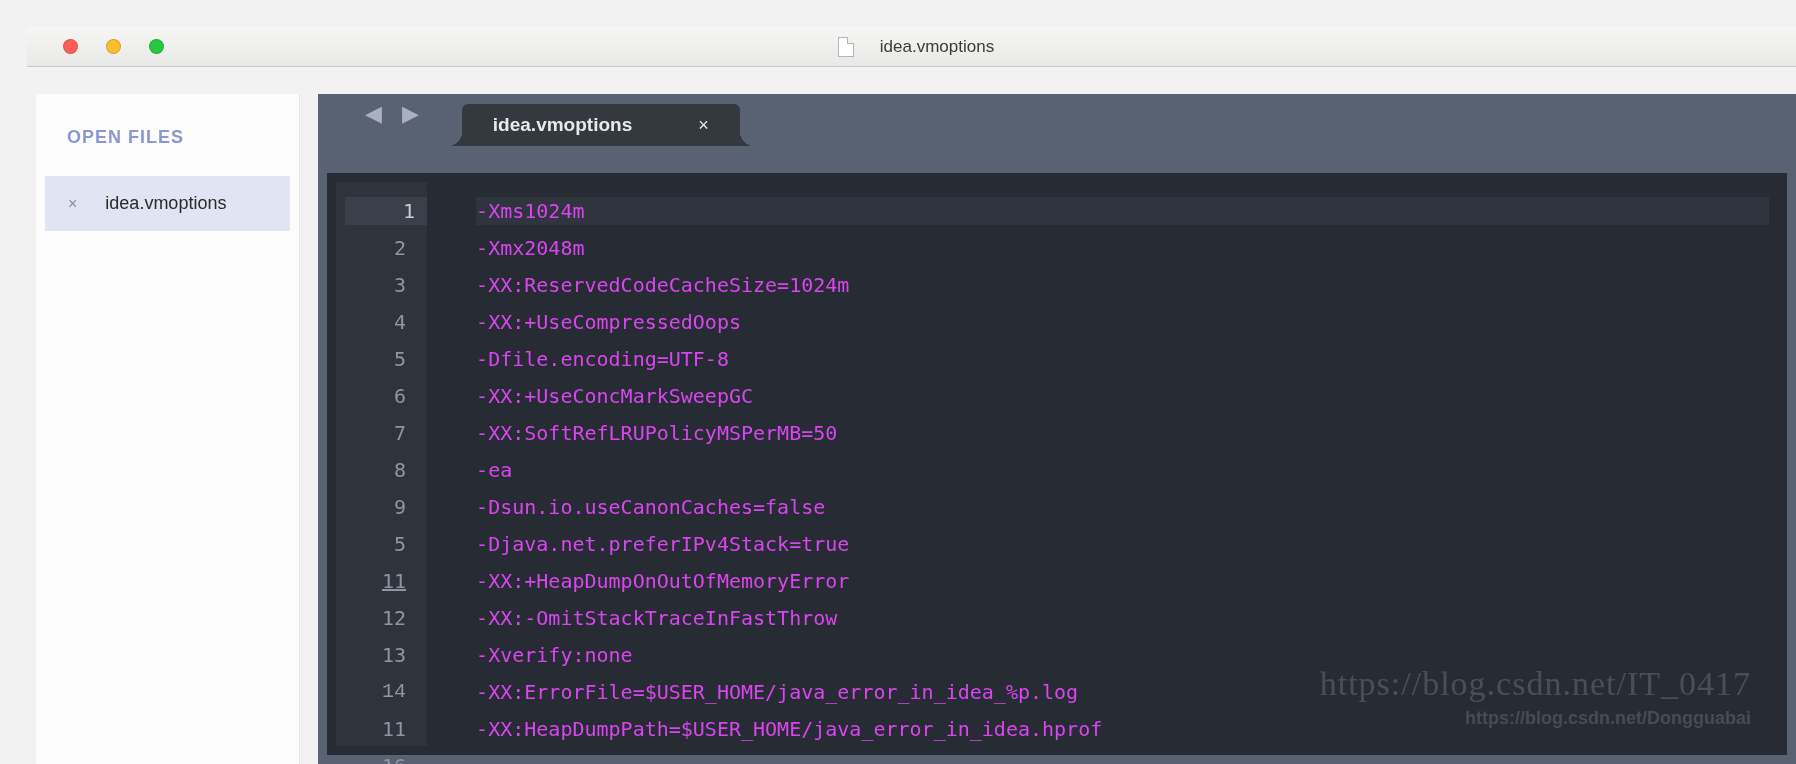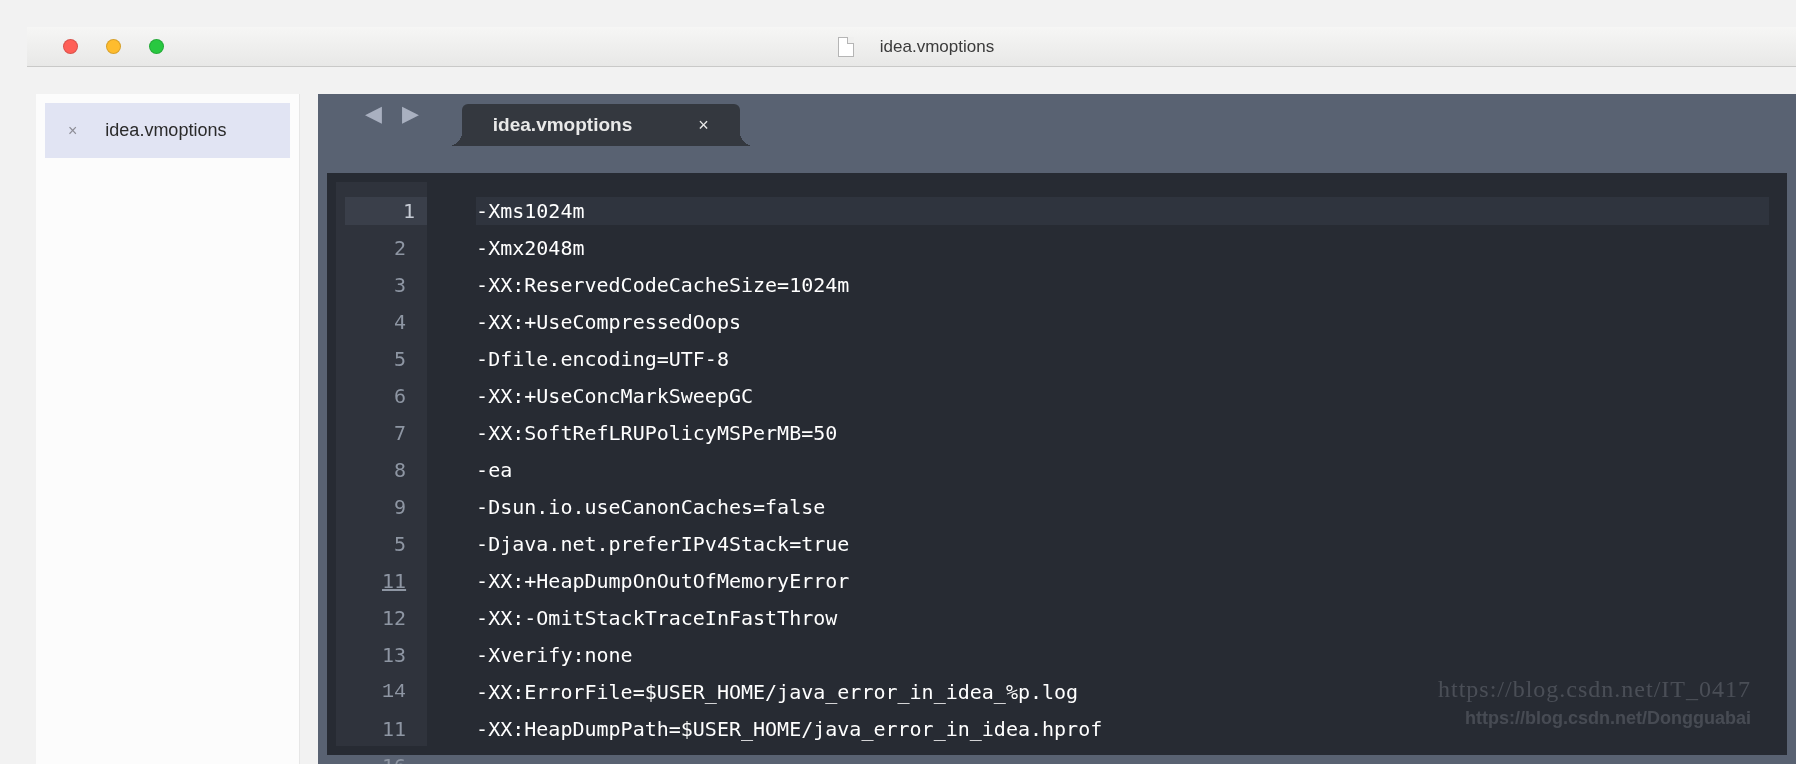--- a/index.html
+++ b/index.html
@@ -73,50 +73,51 @@
   .tab .tab-close { font-size: 18px; color: #e9e9e9; font-weight: normal; }
 
   .editor-body { flex: 1; display: flex; background: #272b33; min-height: 0; position: relative; }
   .gutter {
     background: #2f333c; color: #8e96a3; text-align: right;
     padding: 6px 12px 6px 0; font-family: Menlo, "DejaVu Sans Mono", Consolas, monospace;
     font-size: 20px; line-height: 28px; min-width: 56px; user-select: none;
   }
   .gutter .ln-current { background: #3a3f4a; color: #c6cbd4; display: block; padding-right: 12px; margin-right: -12px; }
   .code {
-    flex: 1; color: #ffffff; font-family: Menlo, "DejaVu Sans Mono", Consolas, monospace;
+    flex: 1; color: #d946ef; font-family: Menlo, "DejaVu Sans Mono", Consolas, monospace;
     font-size: 20px; line-height: 28px; padding: 6px 0 6px 22px; white-space: pre; overflow: hidden;
   }
   .code .line-current { background: #2f343e; display: block; }
 
   .watermarks {
     position: absolute; right: 18px; bottom: 8px; text-align: right; pointer-events: none;
     font-family: "Times New Roman", serif;
   }
-  .wm1 { color: rgba(200,205,215,.22); font-size: 24px; letter-spacing: 1px; text-align: right; }
+  .wm1 { color: rgba(200,205,215,.22); font-size: 34px; letter-spacing: 1px; text-align: right; }
   .wm2 { color: rgba(200,205,215,.20); font-size: 18px; margin-top: -4px; font-family: Arial, sans-serif; font-weight: bold; }
 </style>
 </head>
 <body>
 
 <div class="titlebar">
   <div class="traffic-lights">
     <div class="tl tl-red"></div>
     <div class="tl tl-yellow"></div>
     <div class="tl tl-green"></div>
   </div>
   <div class="title-center">
     <span class="file-icon"></span>
     <span>idea.vmoptions</span>
   </div>
 </div>
 
 <div class="main">
 
   <aside class="sidebar">
+    <div class="sidebar-header">OPEN FILES</div>
     <div class="sidebar-item">
       <span class="close-x">×</span>
       <span class="item-label">idea.vmoptions</span>
     </div>
   </aside>
 
   <section class="editor-area">
     <div class="tabbar">
       <div class="nav-arrows">
         <span>◀</span>

